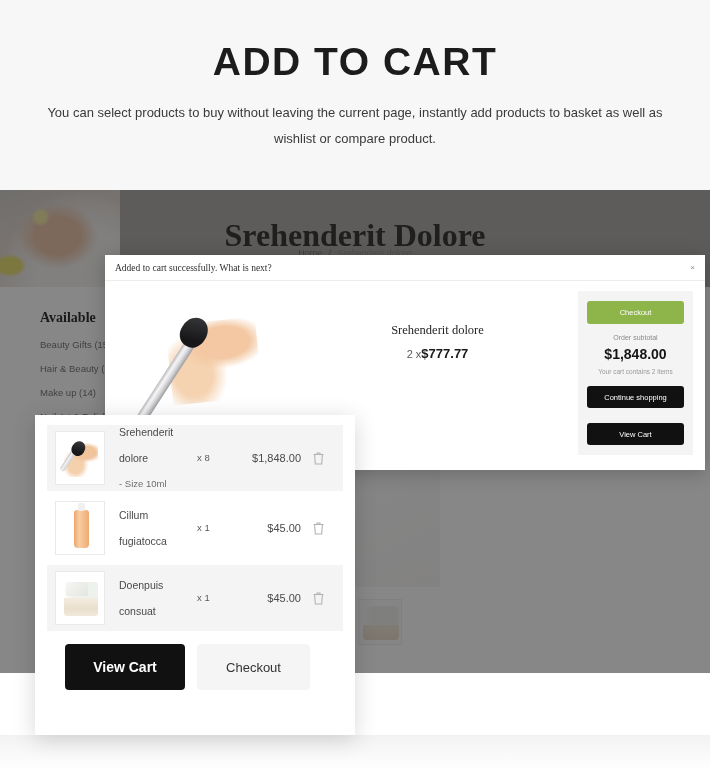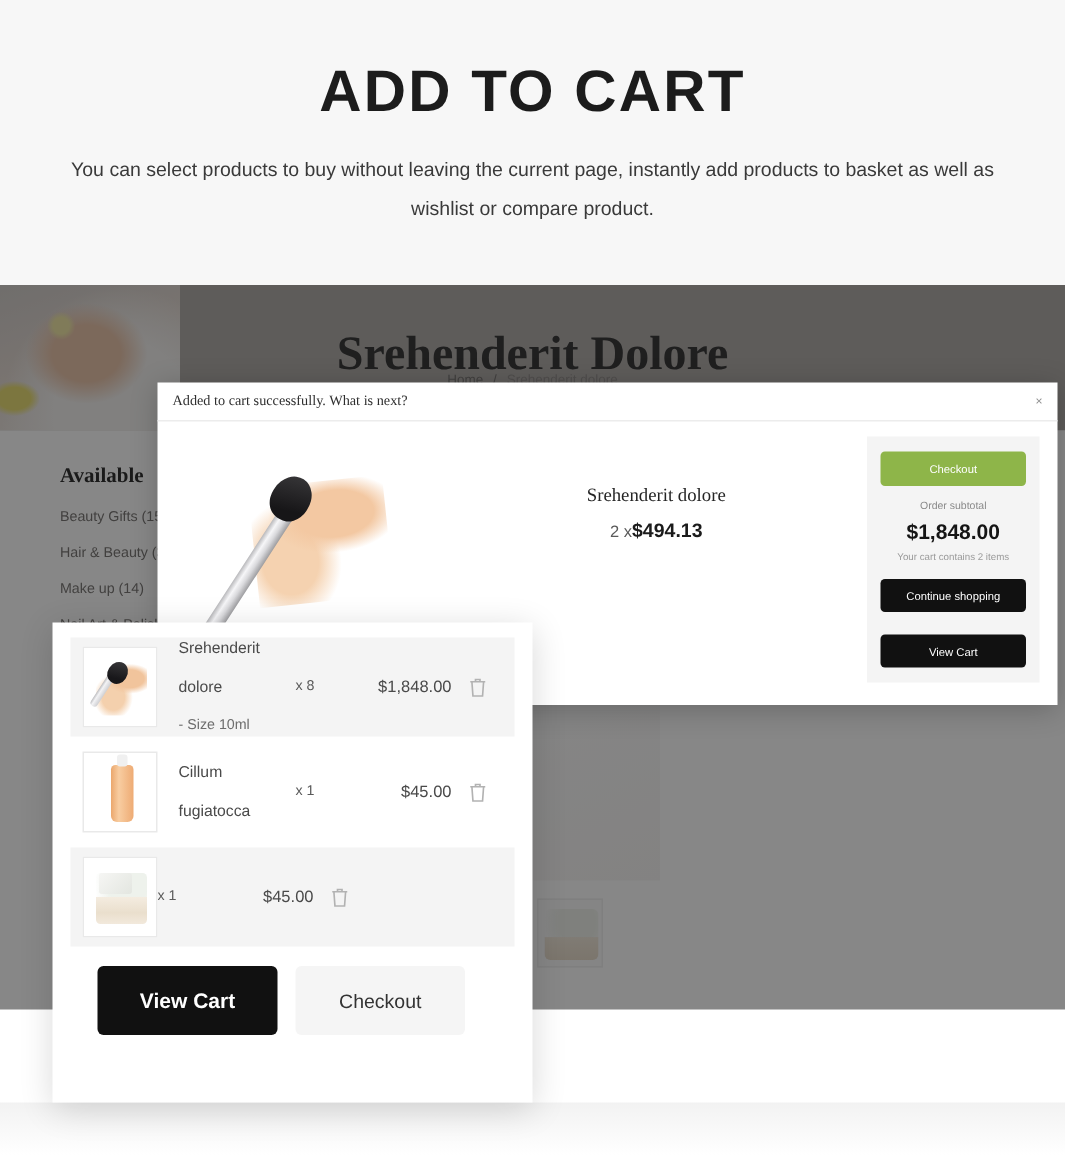--- a/index.html
+++ b/index.html
@@ -448,21 +448,21 @@
     </div>
     <div class="modal-body">
       <div class="modal-left">
         <div class="m-smear"></div>
         <div class="m-handle"></div>
         <div class="m-tip"></div>
       </div>
       <div class="modal-mid">
         <div class="m-prod-name">Srehenderit dolore</div>
         <div class="m-prod-price">
-          <span>2 x</span><b>$494.13</b>
+          <span>2 x</span><b>$777.77</b>
         </div>
       </div>
       <div class="modal-right">
         <div class="btn-checkout">Checkout</div>
         <div class="m-sub-label">Order subtotal</div>
         <div class="m-sub-value">$1,848.00</div>
         <div class="m-sub-note">Your cart contains 2 items</div>
         <div class="btn-dark">Continue shopping</div>
         <div class="btn-dark">View Cart</div>
       </div>
@@ -502,20 +502,23 @@
       <svg width="13" height="15" viewBox="0 0 13 15" fill="none" stroke="#b2b2b2" stroke-width="1.1">
         <path d="M1.5 3.5h10M5 3.5V2h3v1.5M2.6 3.5l.7 9.5h6.4l.7-9.5"></path>
       </svg>
     </div>
   </div>
 
   <div class="cart-item alt">
     <div class="ci-thumb">
       <div class="ci-img-soap"></div>
     </div>
+    <div class="ci-name">
+      <span>Doenpuis consuat</span>
+    </div>
     <div class="ci-qty">x 1</div>
     <div class="ci-price">$45.00</div>
     <div class="ci-del">
       <svg width="13" height="15" viewBox="0 0 13 15" fill="none" stroke="#b2b2b2" stroke-width="1.1">
         <path d="M1.5 3.5h10M5 3.5V2h3v1.5M2.6 3.5l.7 9.5h6.4l.7-9.5"></path>
       </svg>
     </div>
   </div>
 
   <div class="cart-actions">

